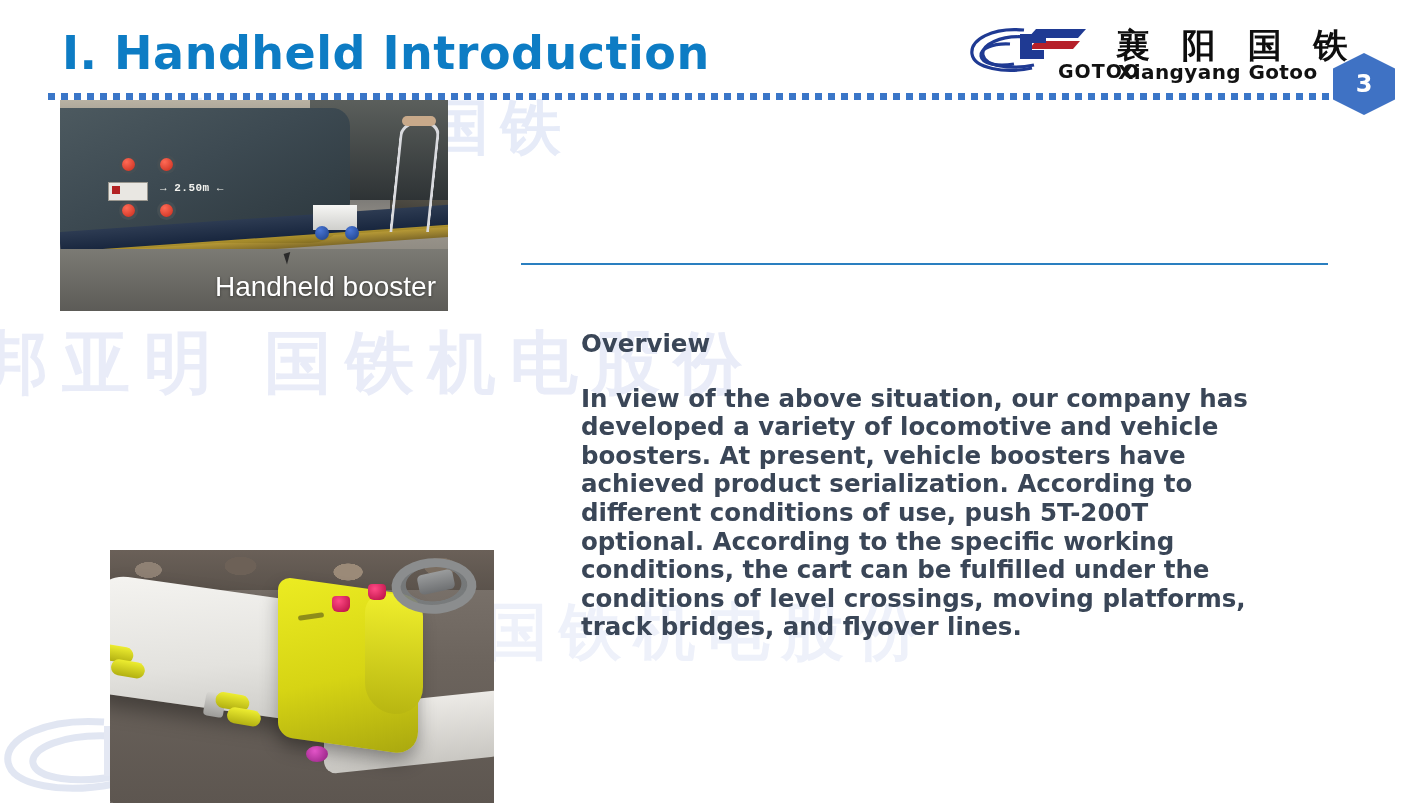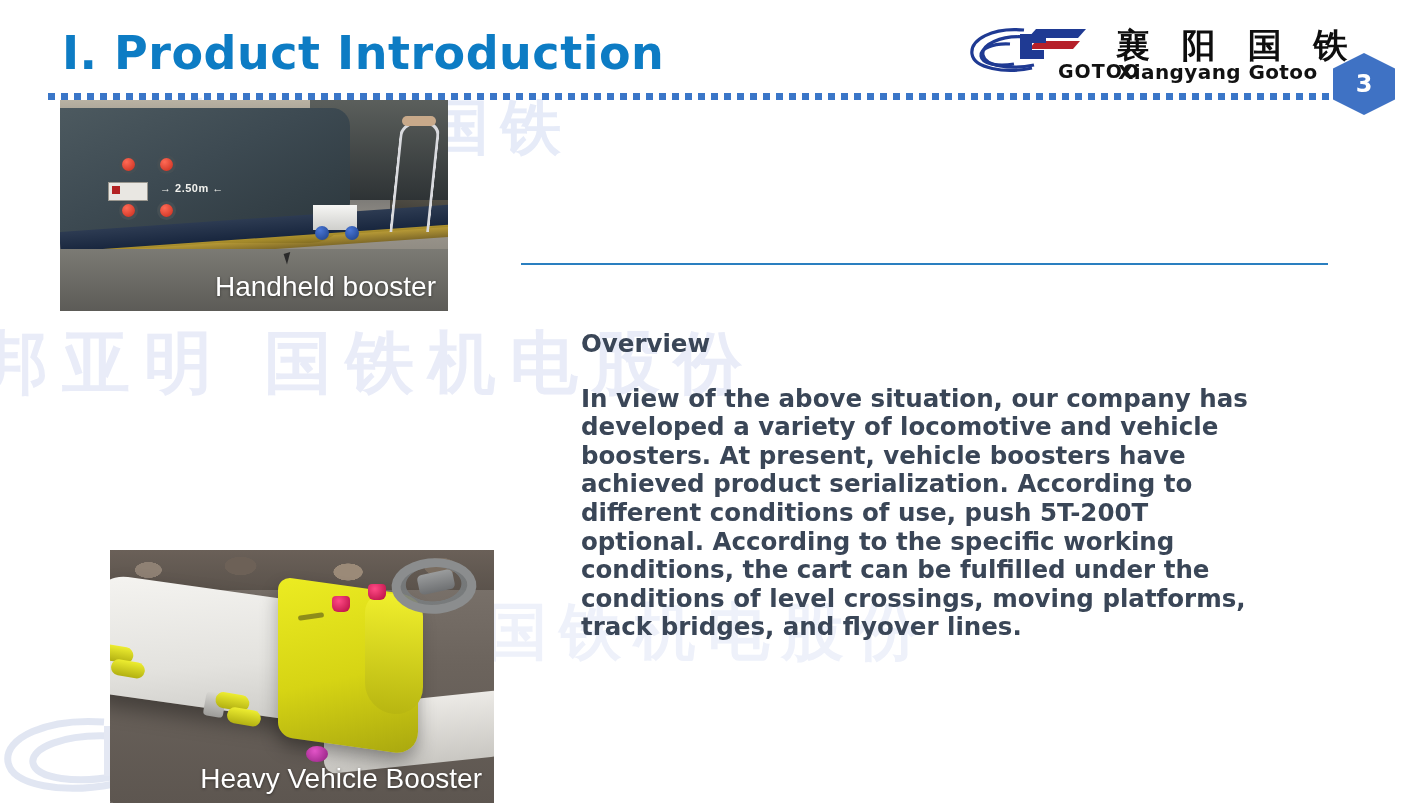--- a/index.html
+++ b/index.html
@@ -118,21 +118,21 @@
       background:linear-gradient(155deg,#4d5a60 0%,#3d4a52 45%,#2b363c 100%);
       border-radius:0 18px 40px 0; }
   .ph1-carbody2{ position:absolute; left:250px; top:0px; width:160px; height:100px;
       background:linear-gradient(180deg,#5b5f5c 0%,#2e3335 100%); }
   .ph1-carbody3{ position:absolute; left:330px; top:0px; width:120px; height:118px;
       background:linear-gradient(190deg,#b5a98d 0%,#6b6558 60%,#3b3a35 100%); }
   .ph1-label{ position:absolute; left:48px; top:82px; width:40px; height:19px;
       background:#e9e7e2; border:1px solid #9a978f; }
   .ph1-label i{ position:absolute; left:3px; top:3px; width:8px; height:8px; background:#b32222; }
   .ph1-dim{ position:absolute; left:100px; top:82px; color:#f2f2ee; font-size:11px;
-      font-weight:700; font-family:Liberation Sans, sans-serif; letter-spacing:.5px; white-space:nowrap; }
+      font-weight:700; font-family:Liberation Mono, monospace; letter-spacing:.5px; white-space:nowrap; }
   .ph1-btn{ position:absolute; width:13px; height:13px; border-radius:50%;
       background:radial-gradient(circle at 35% 30%,#ff6a55,#c62b1c); box-shadow:0 0 0 3px #454f54; }
   .ph1-rail{ position:absolute; left:0; top:132px; width:420px; height:22px;
       background:linear-gradient(#2d3b52,#16243c); transform:rotate(-4deg); transform-origin:left center; }
   .ph1-rail2{ position:absolute; left:0; top:152px; width:440px; height:12px;
       background:linear-gradient(#c8a52a,#7d6418); transform:rotate(-4deg); transform-origin:left center; opacity:.85; }
   .ph1-floor{ position:absolute; left:0; bottom:0; width:100%; height:62px;
       background:linear-gradient(to bottom,#7b7a74,#5c5b57); }
   .ph1-cart{ position:absolute; left:253px; top:105px; width:44px; height:25px;
       background:linear-gradient(#f6f6f4,#cfcfcc); }
@@ -245,21 +245,21 @@
     <g fill="none" stroke="#c9d2e8" stroke-width="7">
       <path d="M118 22 C60 18 18 38 22 62 C26 86 78 94 128 84"></path>
       <path d="M124 36 C78 34 44 48 47 63 C50 79 92 84 130 76"></path>
     </g>
     <path d="M150 18 L252 18 L240 34 L138 34 Z" fill="#c9d2e8"></path>
     <path d="M152 40 L246 40 L236 53 L142 53 Z" fill="#e3c4c4"></path>
     <path d="M118 26 L170 26 L170 44 L140 44 L140 58 L166 58 L166 76 L118 76 Z" fill="#cfd7ea"></path>
     <text x="132" y="100" font-family="DejaVu Sans, sans-serif" font-size="30" font-weight="bold" fill="#cfd4dd">GOTOO</text>
   </svg>
 
-  <div id="page-title">Ⅰ. Product Introduction</div>
+  <div id="page-title">Ⅰ. Handheld Introduction</div>
   <div id="header-rule"></div>
 
   <div id="brand-logo">
     <svg id="brand-mark" viewBox="0 0 122 56">
       <g fill="none" stroke="#1f3a93" stroke-width="3.2">
         <path d="M58 6 C26 3 4 16 6 30 C8 44 38 50 66 44"></path>
         <path d="M60 13 C34 11 15 21 17 31 C19 42 44 46 68 41"></path>
       </g>
       <path d="M70 5 L120 5 L112 14 L62 14 Z" fill="#1f3a93"></path>
       <path d="M70 17 L114 17 L107 25 L63 25 Z" fill="#b5202a"></path>
@@ -326,16 +326,15 @@
         </div>
       <div class="ph3-yellow"></div>
       <div class="ph3-slot"></div>
       <div class="ph3-column"></div>
       <div class="ph3-btn" style="left:222px; top:46px;"></div>
       <div class="ph3-btn" style="left:258px; top:34px;"></div>
       <div class="ph3-steer"></div>
       <div class="ph3-steer-hub"></div>
       <div class="ph3-magenta"></div>
     </div>
-    <div class="caption">Heavy Vehicle Booster</div>
   </div>
 
 </div>
 
 </body></html>

